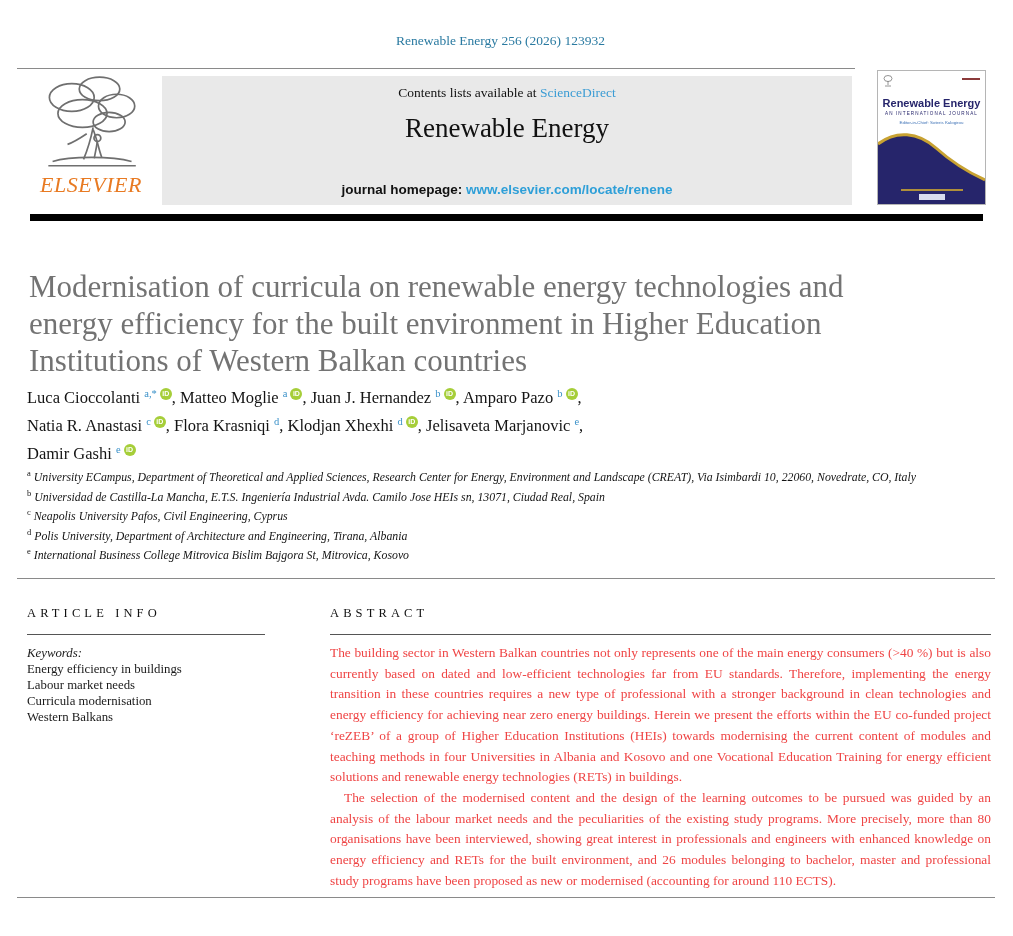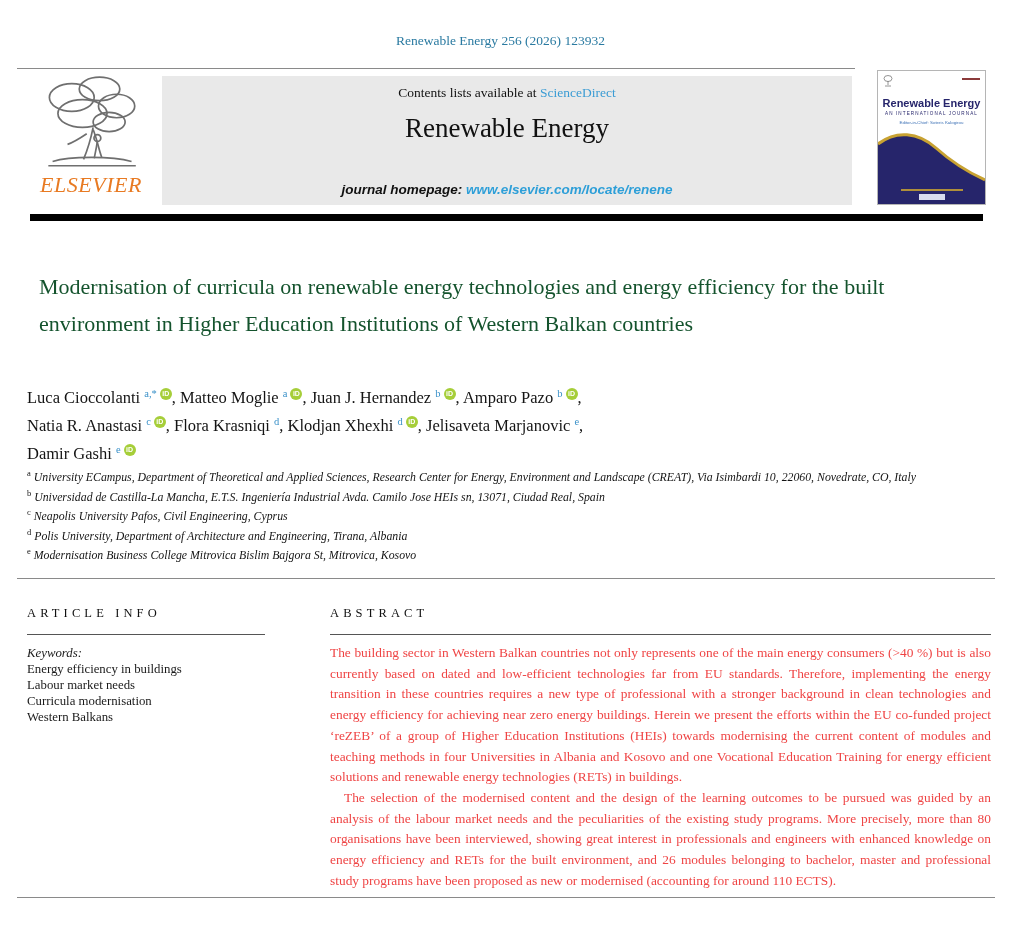--- a/index.html
+++ b/index.html
@@ -19,21 +19,21 @@
   .logo-block{position:absolute;left:27px;top:74px;width:128px;height:131px;}
   .logo-tree{display:block;margin:0 auto;}
   .elsevier-word{margin-top:2px;text-align:center;font-size:22px;letter-spacing:0.5px;
                  color:#e87a22;font-family:"Liberation Serif",serif;font-style:italic;}
 
   .banner{position:absolute;left:162px;top:76px;width:690px;height:129px;background:#e9e9e9;}
   .banner-line1{position:absolute;top:9px;width:100%;text-align:center;font-size:13.5px;color:#111;}
   .banner-line1 a{color:#3b9cd4;text-decoration:none;}
   .banner-title{position:absolute;top:37px;width:100%;text-align:center;font-size:27px;color:#111;}
   .banner-homepage{position:absolute;bottom:8px;width:100%;text-align:center;
-                   font-family:"Liberation Sans",sans-serif;font-weight:bold;font-size:13.5px;color:#111;font-style:italic;}
+                   font-family:"Liberation Sans",sans-serif;font-weight:bold;font-size:13.5px;color:#111;}
   .banner-homepage a{color:#2e9fd8;text-decoration:none;font-weight:bold;}
 
   
   .cover{position:absolute;left:877px;top:70px;width:107px;height:133px;background:#fff;
          border:1px solid #b5b5b5;overflow:hidden;}
   .cover-minitree{position:absolute;top:4px;left:5px;}
   .cover-redmark{position:absolute;top:7px;right:5px;width:18px;height:2px;background:#8b3a3a;}
   .cover-title{position:absolute;top:26px;width:100%;text-align:center;
                font-family:"Liberation Sans",sans-serif;font-weight:bold;font-size:11px;color:#26256b;}
   .cover-sub{position:absolute;top:40px;width:100%;text-align:center;
@@ -42,22 +42,22 @@
                 font-family:"Liberation Sans",sans-serif;font-size:4.4px;color:#3a6fb5;}
   .cover-wave{position:absolute;bottom:0;left:0;}
   .cover-goldline{position:absolute;bottom:13px;left:50%;transform:translateX(-50%);
                   width:62px;height:2px;background:#c8a232;opacity:.85;}
   .cover-whitebox{position:absolute;bottom:4px;left:50%;transform:translateX(-50%);
                   width:26px;height:6px;background:#d8dcef;}
 
   .black-bar{position:absolute;top:214px;left:30px;width:953px;height:7px;background:#000;}
 
   
-  .art-title{position:absolute;left:39px;top:268px;width:885px;
-             font-size:22px;line-height:37px;color:#14532d;}
+  .art-title{position:absolute;left:29px;top:268px;width:885px;
+             font-size:31px;line-height:37px;color:#737373;}
   .authors{position:absolute;left:27px;top:381px;width:830px;font-size:16.5px;line-height:23.5px;color:#141414;}
   .authors sup{font-size:10.5px;color:#3a91c9;}
   .orcid{display:inline-block;width:12px;height:12px;border-radius:50%;background:#a6ce39;
          color:#fff;font-family:"Liberation Sans",sans-serif;font-size:7px;font-weight:bold;
          text-align:center;line-height:12px;vertical-align:super;margin-left:3px;cursor:pointer;}
 
   .affils{position:absolute;left:27px;top:466px;width:952px;
           font-size:11.8px;font-style:italic;line-height:15.6px;color:#141414;}
   .affils sup{font-size:8.5px;font-style:normal;}
 
@@ -135,21 +135,21 @@
 
   <div class="art-title">Modernisation of curricula on renewable energy technologies and energy efficiency for the built environment in Higher Education Institutions of Western Balkan countries</div>
 
   <div class="authors"><span><span>Luca Cioccolanti</span> <sup>a,*</sup><span class="orcid">iD</span>, </span><span><span>Matteo Moglie</span> <sup>a</sup><span class="orcid">iD</span>, </span><span><span>Juan J. Hernandez</span> <sup>b</sup><span class="orcid">iD</span>, </span><span><span>Amparo Pazo</span> <sup>b</sup><span class="orcid">iD</span>, </span><br><span><span>Natia R. Anastasi</span> <sup>c</sup><span class="orcid">iD</span>, </span><span><span>Flora Krasniqi</span> <sup>d</sup>, </span><span><span>Klodjan Xhexhi</span> <sup>d</sup><span class="orcid">iD</span>, </span><span><span>Jelisaveta Marjanovic</span> <sup>e</sup>, </span><br><span><span>Damir Gashi</span> <sup>e</sup><span class="orcid">iD</span></span></div>
 
   <div class="affils">
     <div><sup>a</sup> <span>University ECampus, Department of Theoretical and Applied Sciences, Research Center for Energy, Environment and Landscape (CREAT), Via Isimbardi 10, 22060, Novedrate, CO, Italy</span></div>
     <div><sup>b</sup> <span>Universidad de Castilla-La Mancha, E.T.S. Ingeniería Industrial Avda. Camilo Jose HEIs sn, 13071, Ciudad Real, Spain</span></div>
     <div><sup>c</sup> <span>Neapolis University Pafos, Civil Engineering, Cyprus</span></div>
     <div><sup>d</sup> <span>Polis University, Department of Architecture and Engineering, Tirana, Albania</span></div>
-    <div><sup>e</sup> <span>Modernisation Business College Mitrovica Bislim Bajgora St, Mitrovica, Kosovo</span></div>
+    <div><sup>e</sup> <span>International Business College Mitrovica Bislim Bajgora St, Mitrovica, Kosovo</span></div>
   </div>
 
   <div class="rule rule-mid"></div>
 
   <div class="left-col">
     <div class="col-heading">ARTICLE INFO</div>
     <div class="col-rule"></div>
     <div class="kw-label">Keywords:</div>
     <div class="kw-item">Energy efficiency in buildings</div>
     <div class="kw-item">Labour market needs</div>

